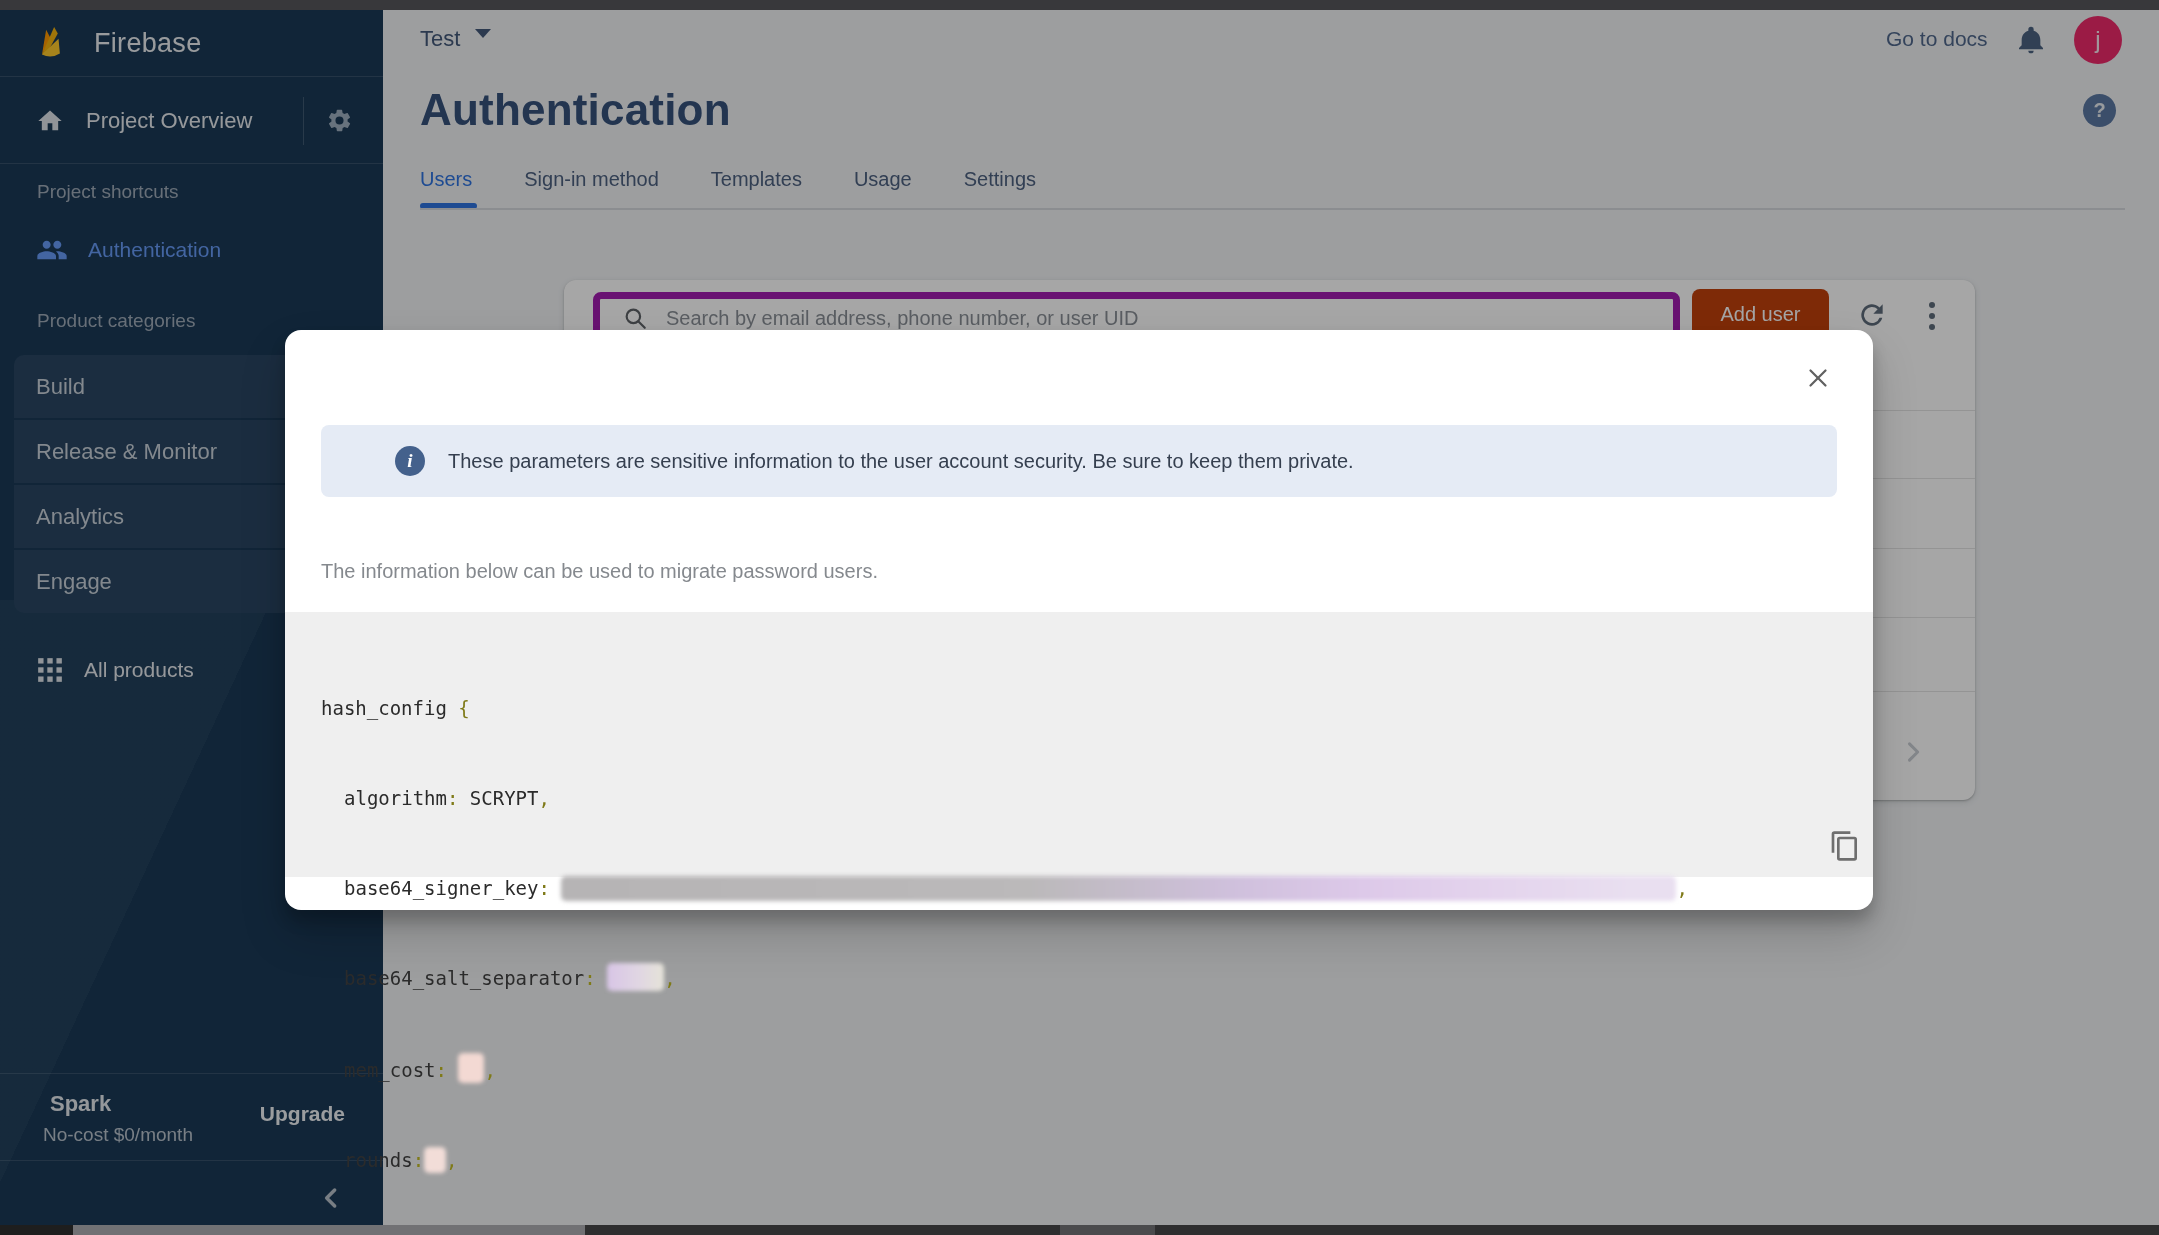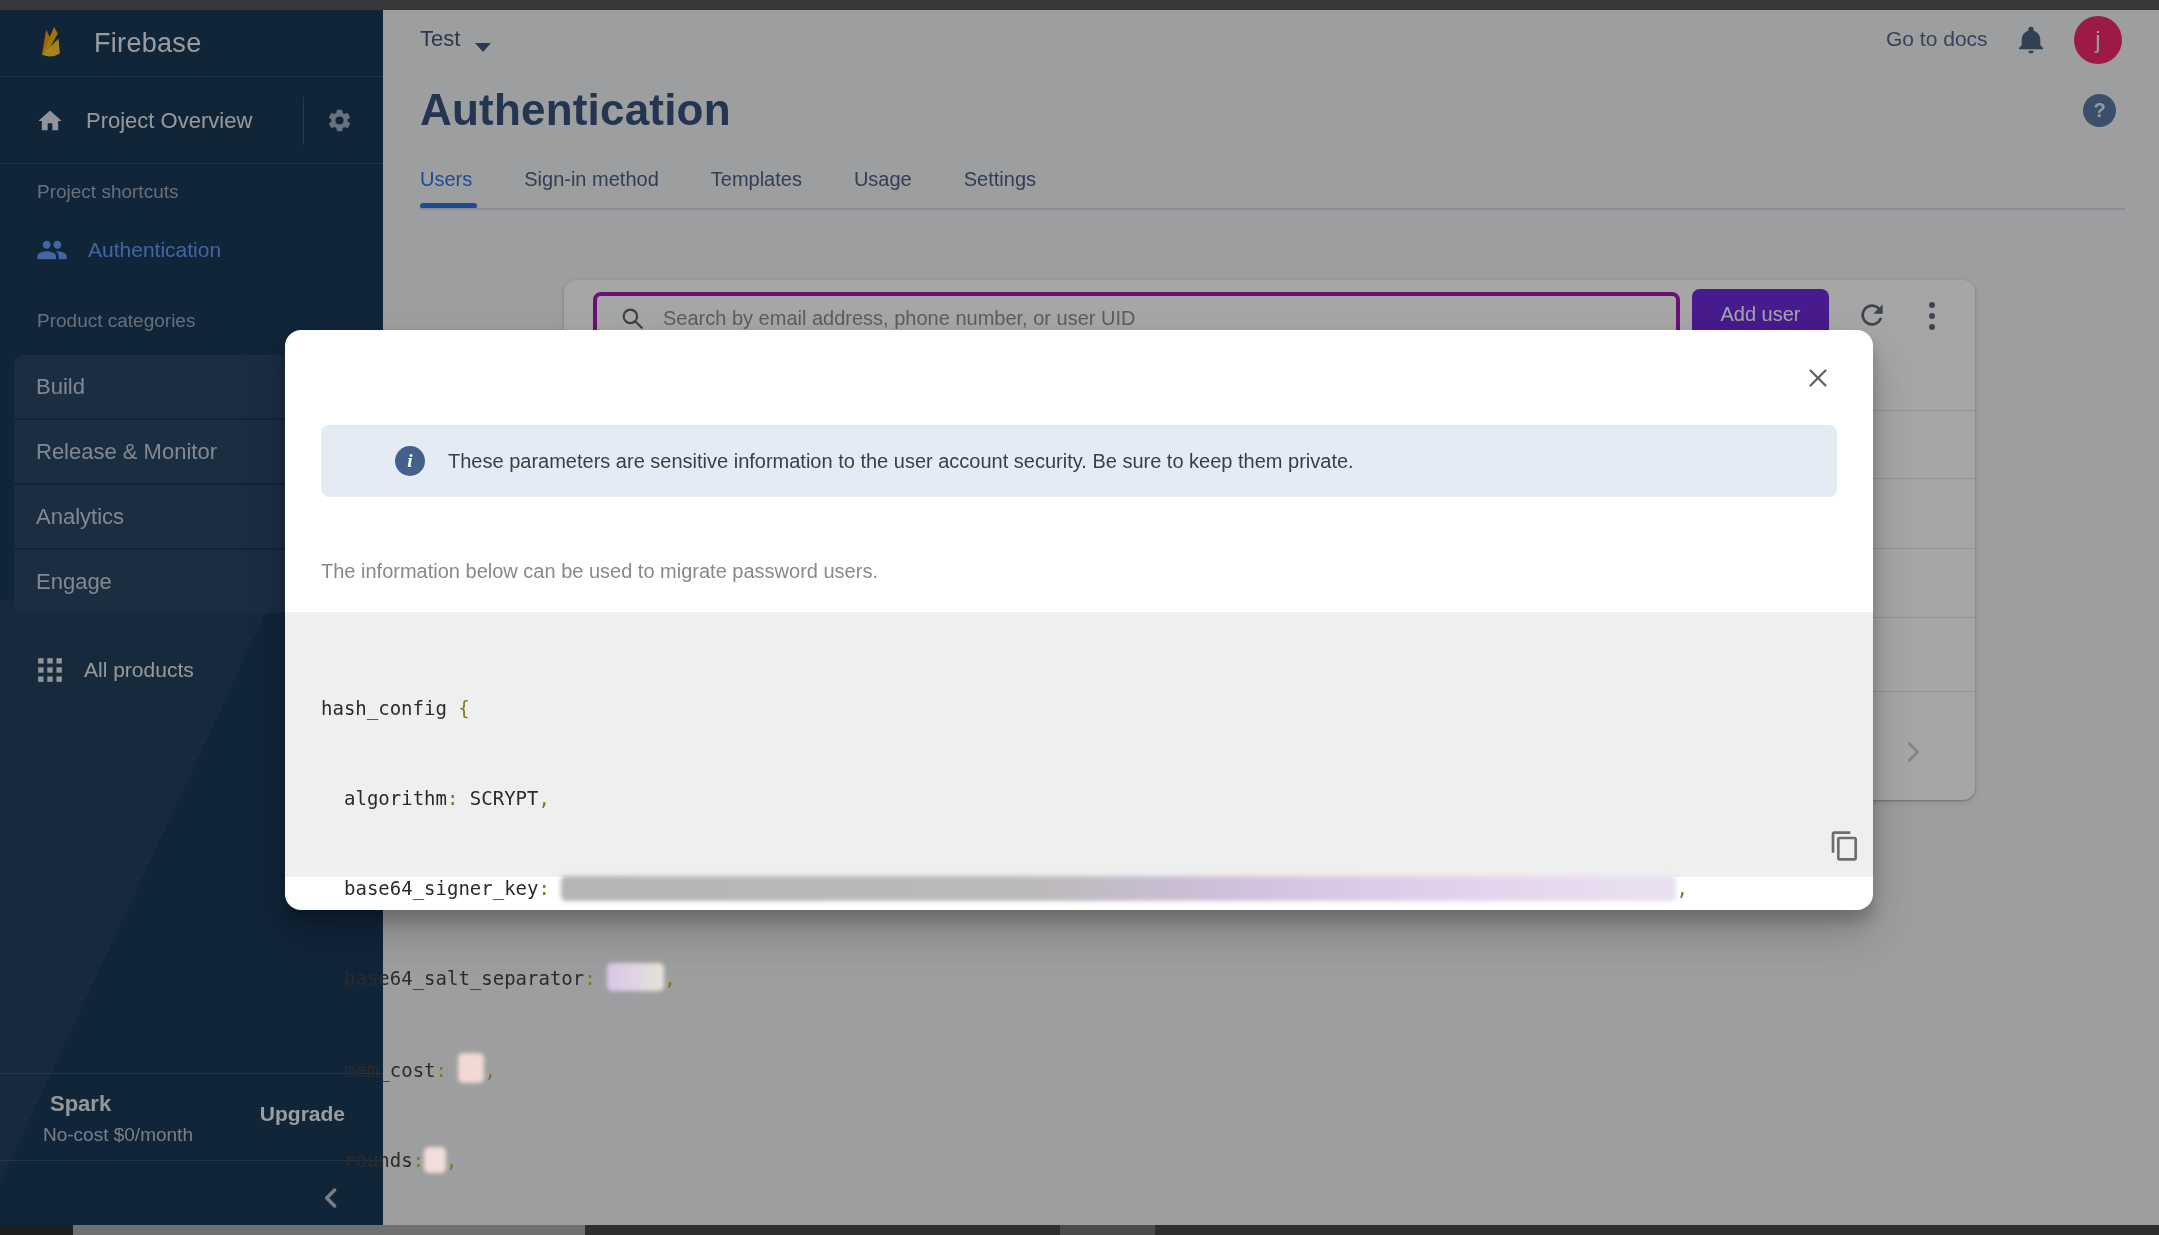--- a/index.html
+++ b/index.html
@@ -31,47 +31,47 @@
   .sb-cat:last-child { border-radius:0 0 10px 10px; margin-bottom:0; }
   .sb-cat span { color:#c9d2da; font-size:22px; margin-left:22px; }
   .sb-plan { position:absolute; left:0; top:1073px; width:383px; height:88px;
     border-top:1px solid rgba(255,255,255,0.12); border-bottom:1px solid rgba(255,255,255,0.12); }
   .plan-name { position:absolute; left:50px; top:17px; color:#e3e8ed; font-size:22px; font-weight:700; }
   .plan-detail { position:absolute; left:43px; top:50px; color:#b9c3cd; font-size:19px; }
   .plan-upgrade { position:absolute; right:38px; top:28px; color:#eef1f4; font-size:21px; font-weight:700; cursor:pointer; background:none; border:none; font-family:inherit; }
   .sb-collapse { position:absolute; left:316px; top:1182px; width:32px; height:32px; cursor:pointer; }
 
   
-  .proj-switch { position:absolute; left:420px; top:26px; display:flex; align-items:flex-end; cursor:pointer; }
+  .proj-switch { position:absolute; left:420px; top:26px; display:flex; align-items:flex-start; cursor:pointer; }
   .proj-switch span { color:#44597a; font-size:22px; font-weight:500; }
   .caret-down { width:0; height:0; border-left:8px solid transparent; border-right:8px solid transparent;
     border-top:9px solid #44597a; margin-left:15px; margin-top:3px; }
   .go-docs { position:absolute; left:1886px; top:27px; color:#50688c; font-size:21px; cursor:pointer; }
   .bell { position:absolute; left:2015px; top:24px; cursor:pointer; }
   .avatar { position:absolute; left:2074px; top:16px; width:48px; height:48px; border-radius:50%;
     background:#ee2a6b; color:#f7e8ee; font-size:24px; display:flex; align-items:center; justify-content:center; cursor:pointer; }
   .page-title { position:absolute; left:420px; top:85px; font-size:44px; color:#36527c; letter-spacing:0.2px; }
   .help-circle { position:absolute; left:2083px; top:94px; width:33px; height:33px; border-radius:50%;
     background:#5b78a3; color:#e9edf2; font-size:20px; font-weight:700; display:flex; align-items:center; justify-content:center; cursor:pointer; }
   .tabs { position:absolute; left:420px; top:168px; display:flex; }
   .tab { font-size:20px; font-weight:500; color:#4d6180; margin-right:52px; cursor:pointer; padding-bottom:22px; }
   .tab.active { color:#2f74e0; }
   .tab-underline { position:absolute; left:420px; top:203px; width:57px; height:6px; border-radius:3px; background:#2f74e0; }
   .tab-divider { position:absolute; left:420px; top:208px; width:1705px; height:2px; background:#d6d9dd; }
 
   
   .users-card { position:absolute; left:564px; top:280px; width:1411px; height:520px; background:#ffffff;
     border-radius:12px; box-shadow:0 1px 2px rgba(60,64,67,.3), 0 2px 6px rgba(60,64,67,.15); z-index:2; }
   .search-box { position:absolute; left:29px; top:12px; width:1087px; height:52px; background:#ffffff;
-    border:4px solid #a21caf; border-radius:8px; display:flex; align-items:center; }
+    border:7px solid #a21caf; border-radius:8px; display:flex; align-items:center; }
   .search-box svg { margin-left:22px; }
   .search-input { border:none; outline:none; background:transparent; margin-left:18px; flex:1;
     font-size:20px; color:#3c4043; font-family:inherit; }
   .search-input::placeholder { color:#8a9097; }
-  .add-user-btn { position:absolute; left:1128px; top:9px; width:137px; height:51px; background:#6d28d9; color:#fdfdfe;
+  .add-user-btn { position:absolute; left:1128px; top:9px; width:137px; height:51px; background:#c2410c; color:#fdfdfe;
     font-size:20px; font-weight:500; border:none; border-radius:8px; cursor:pointer; font-family:inherit; }
   .refresh-btn { position:absolute; left:1292px; top:19px; cursor:pointer; }
   .kebab-btn { position:absolute; left:1358px; top:18px; width:20px; height:36px; display:flex; flex-direction:column;
     align-items:center; justify-content:center; gap:5px; cursor:pointer; }
   .kebab-btn i { width:6px; height:6px; border-radius:50%; background:#5f6c7b; }
   .row-sep { position:absolute; left:0; width:1411px; height:1px; background:#e4e4e4; }
   .page-next { position:absolute; left:1335px; top:458px; width:28px; height:28px; cursor:default; }
 
   
   .scrim { position:absolute; left:0; top:0; width:2159px; height:1235px; background:rgba(0,0,0,0.35); z-index:20; }

